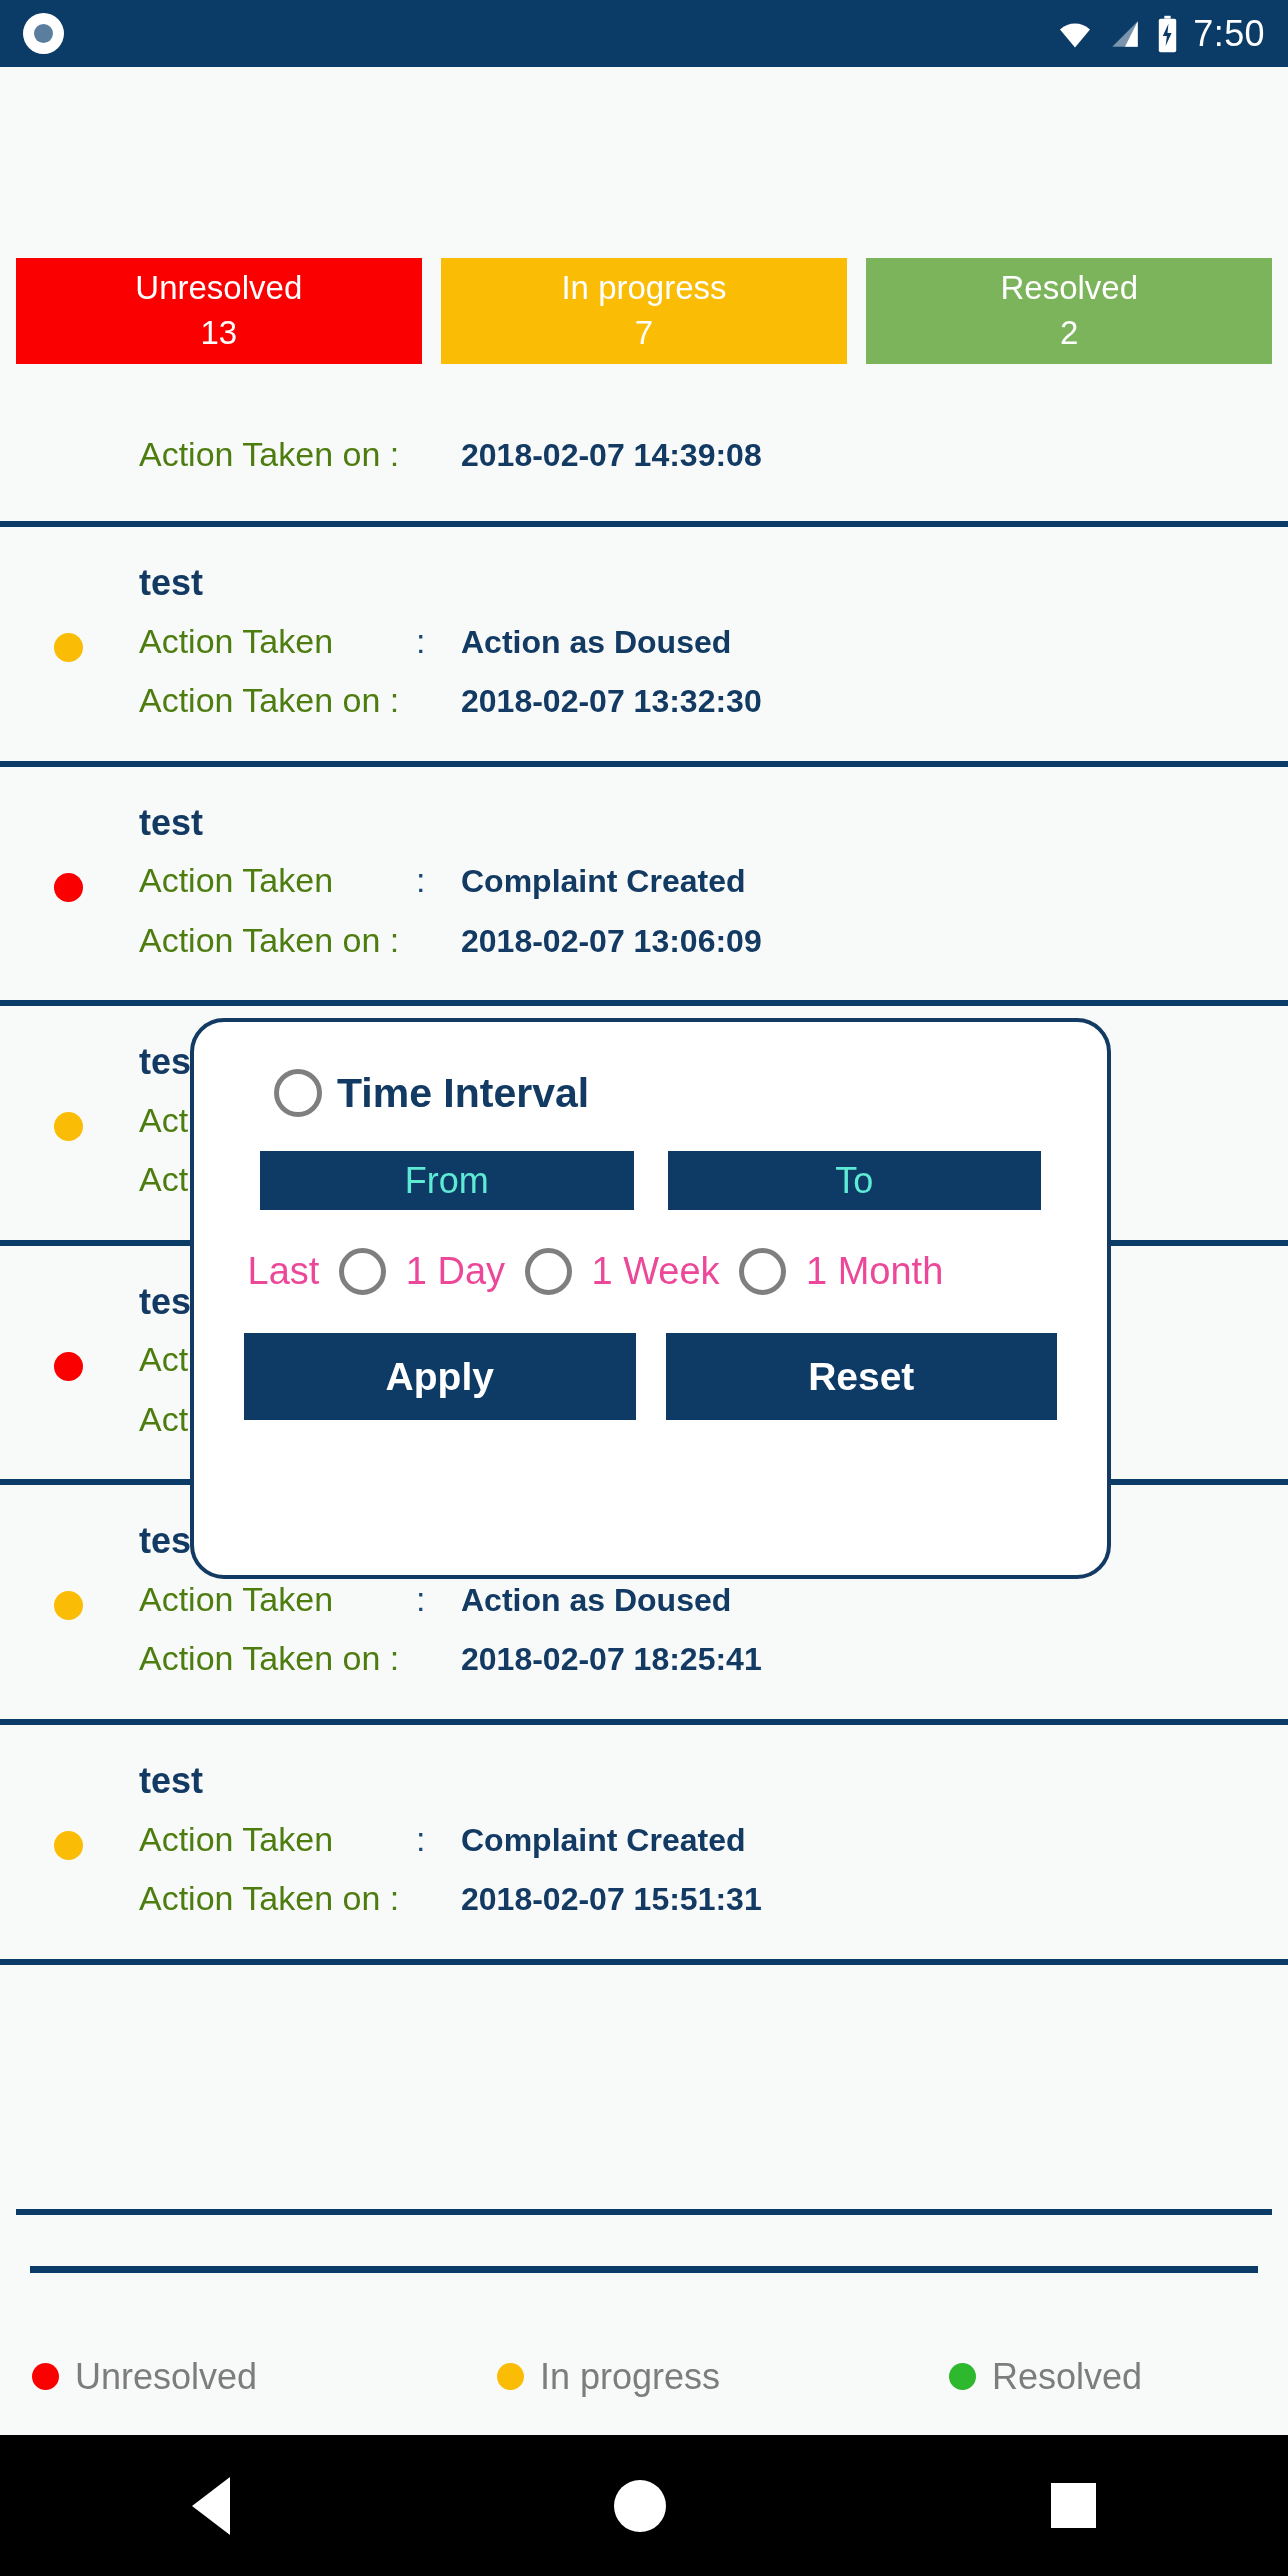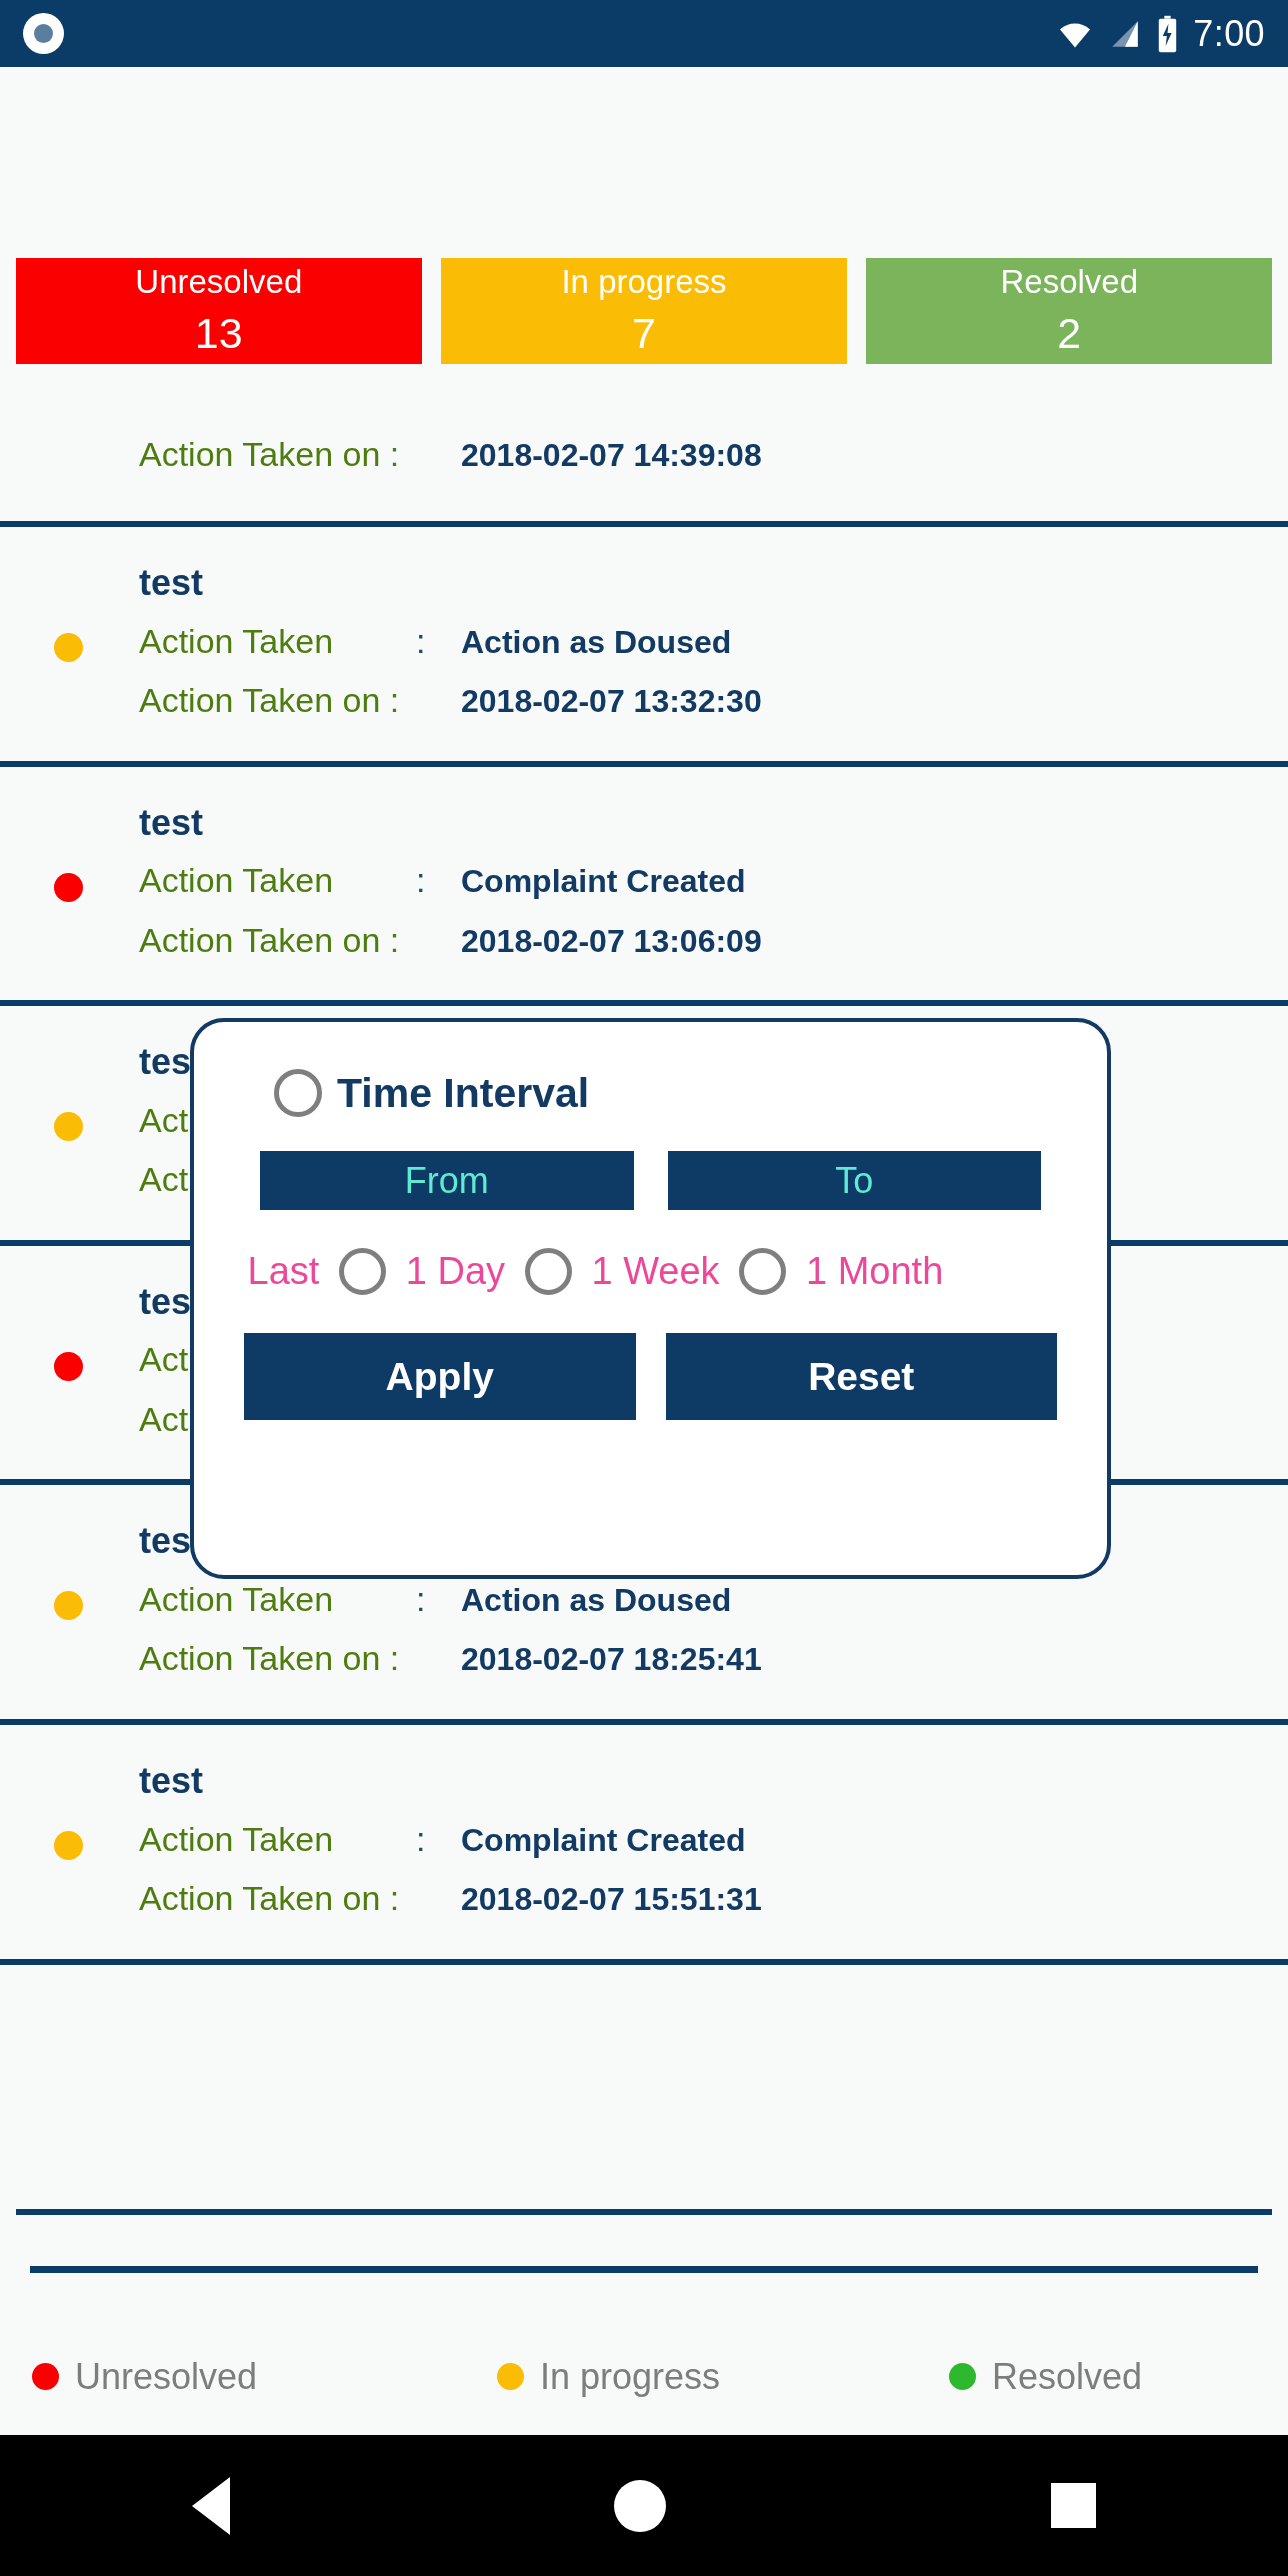--- a/index.html
+++ b/index.html
@@ -123,21 +123,21 @@
   .tab {
     flex: 1;
     display: flex;
     flex-direction: column;
     align-items: center;
     justify-content: center;
     color: #ffffff;
     cursor: pointer;
   }
   .tab-label { font-size: 33px; line-height: 1.12; }
-  .tab-count { font-size: 43px; line-height: 1.12; margin-top: 8px; }
+  .tab-count { font-size: 33px; line-height: 1.12; margin-top: 8px; }
 
   
   .list {
     position: absolute;
     top: 364px; left: 0;
     width: 1288px;
     height: 1896px;
     overflow: hidden;
   }
   .row {
@@ -349,21 +349,21 @@
       </svg>
       <svg class="signal-icon" viewBox="0 0 24 24">
         <path d="M21 3 L21 21 L3 21 Z" fill="#ffffff" opacity="0.45"></path>
         <path d="M21 3 L21 21 L12 21 Z" fill="#ffffff"></path>
       </svg>
       <svg class="battery-icon" viewBox="0 0 12 24">
         <rect x="4" y="0.5" width="4" height="1.8" fill="#ffffff"></rect>
         <rect x="0.5" y="2.3" width="11" height="21.2" rx="1.2" fill="#ffffff"></rect>
         <path d="M6.6 5.5 L3 13.2 L5.6 13.2 L4.8 19.5 L8.6 11.4 L6 11.4 Z" fill="#0b3c68"></path>
       </svg>
-      <span class="sb-time">7:00</span>
+      <span class="sb-time">7:50</span>
     </div>
   </div>
 
 
   <div class="tabs">
     <div class="tab" style="background: rgb(250, 0, 0);">
       <span class="tab-label">Unresolved</span>
       <span class="tab-count">13</span>
     </div>
     <div class="tab" style="background: rgb(251, 188, 5);">

